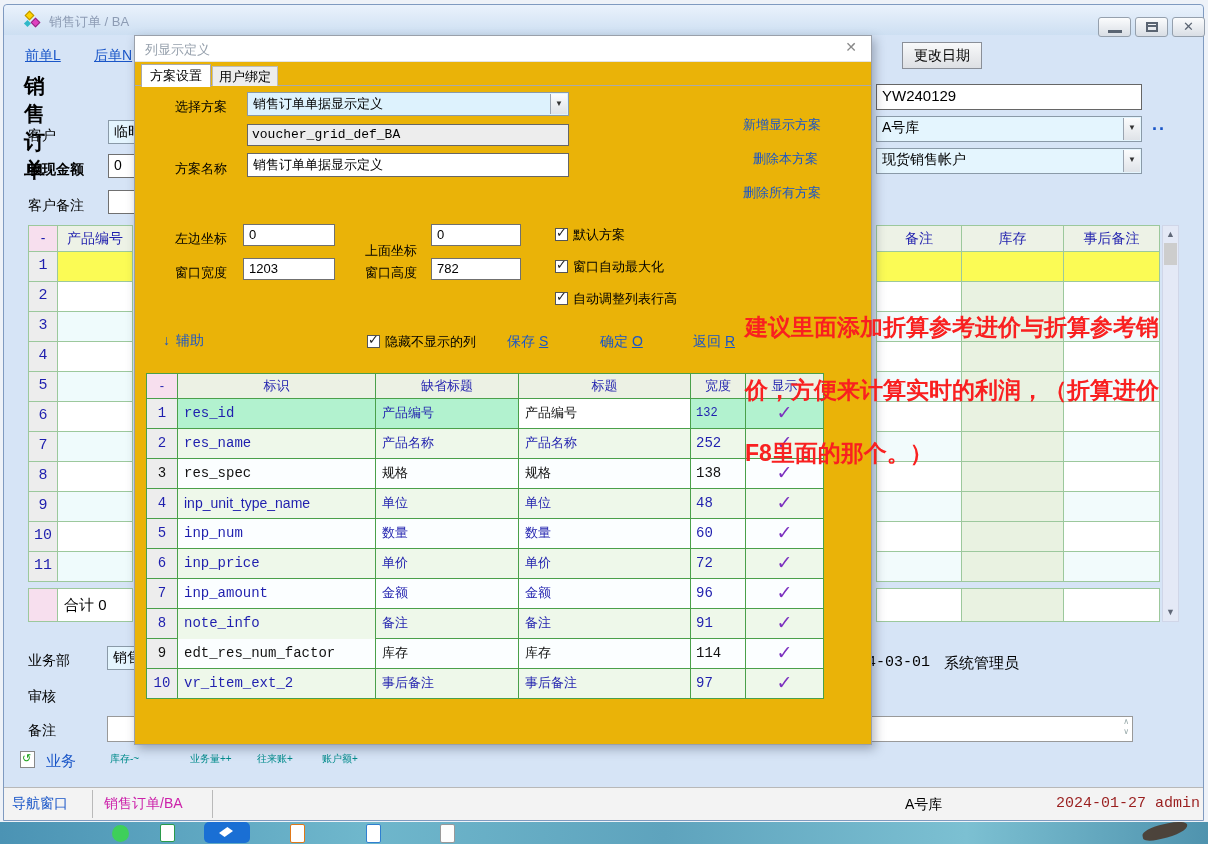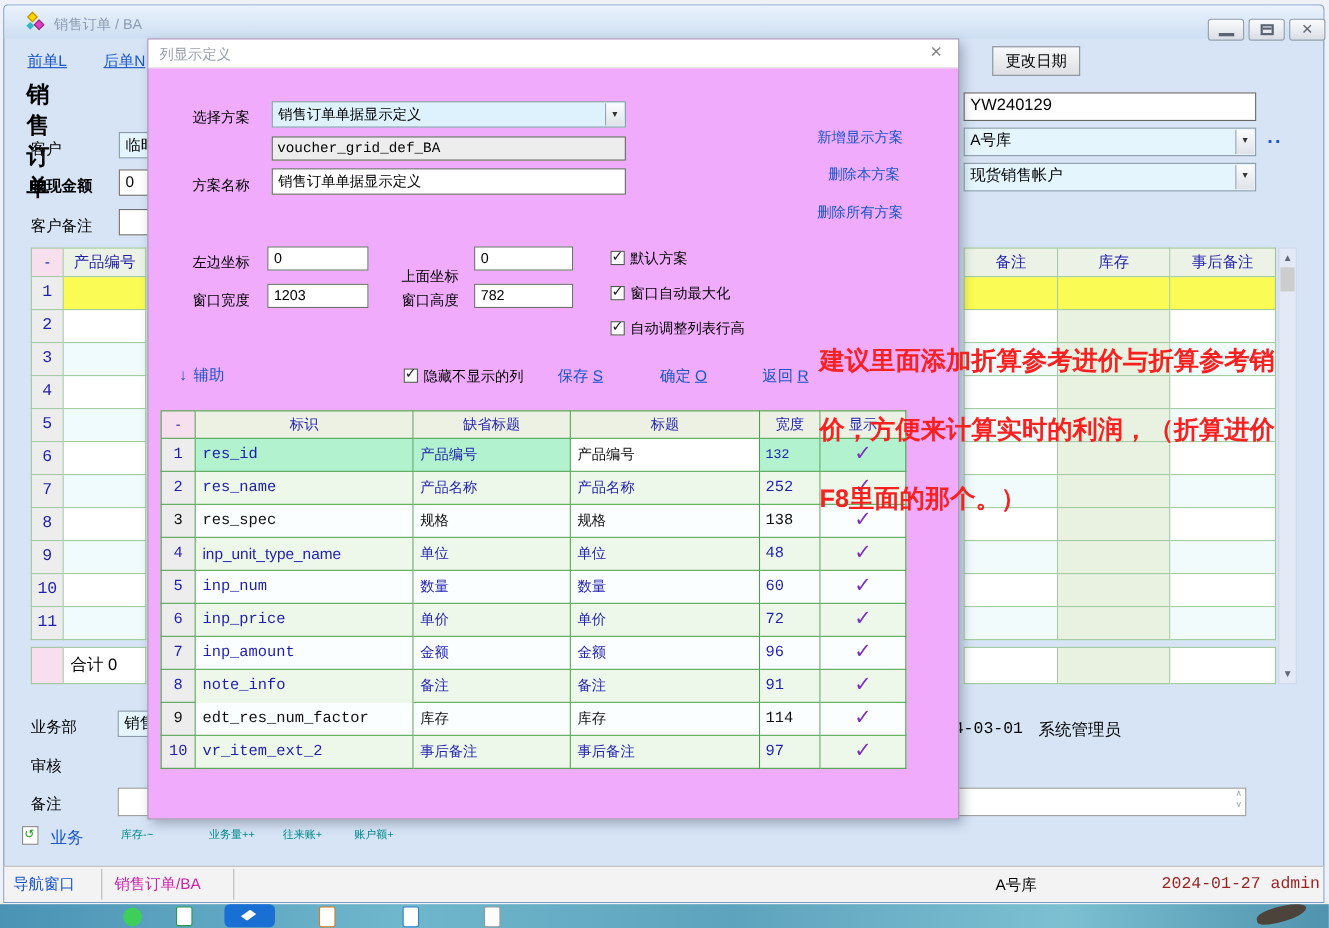--- a/index.html
+++ b/index.html
@@ -17,21 +17,21 @@
   .bluelink { color:#1a56c8; font-size:14px; white-space:nowrap; cursor:pointer; }
   .teallink { color:#008b8b; font-size:10px; white-space:nowrap; cursor:pointer; }
   .u { text-decoration:underline; }
   .cb { display:inline-block; width:13px; height:13px; border:1px solid #555; background:#fff;
     vertical-align:-2px; position:relative; margin-right:5px; }
   .cb .tick { position:absolute; left:0px; top:-4px; font-size:13px; font-weight:bold; color:#222; }
   .winbtn { position:absolute; top:12px; width:33px; height:20px;
     background:linear-gradient(#fbfcfd,#d9dee5); border:1px solid #95a0ad; border-radius:3px;
     text-align:center; color:#555; font-size:11px; line-height:18px; }
   #dialog { position:absolute; left:134px; top:35px; width:738px; height:710px;
-    background:#f0abfc; border:1px solid #9aa0aa; box-shadow:3px 4px 10px rgba(40,50,70,.35); z-index:10;padding-left:35px; }
+    background:#eab308; border:1px solid #9aa0aa; box-shadow:3px 4px 10px rgba(40,50,70,.35); z-index:10;padding-left:35px; }
   .dlg-link { color:#1a56c8; font-size:13px; white-space:nowrap; cursor:pointer; }
   #annotation { position:absolute; left:745px; top:280px; width:465px; z-index:30;
     font-size:23px; font-weight:bold; line-height:31.5px; letter-spacing:0px; white-space:pre-line; }
   .sbsep { position:absolute; top:790px; width:1px; height:28px; background:#b9b9b9; z-index:6; }
 </style>
 </head>
 <body>
 
 <div class="abs" id="taskbar" style="left:0;top:822px;width:1208px;height:22px;z-index:0;
             background:linear-gradient(90deg,#4b93b4,#6fb7cc 30%,#5ea3bd 55%,#7cc0d2 80%,#4f93ae);">
@@ -205,20 +205,26 @@
 <div class="sbsep" style="left:212px;"></div>
 <span class="abs" style="left:905px;top:796px;z-index:6;font-size:14px;">A号库</span>
 <span class="abs" style="left:1056px;top:795px;z-index:6;font-size:15px;color:#9a1f1f;font-family:'Liberation Mono','DejaVu Sans Mono',monospace;">2024-01-27 admin</span>
 
 <div id="dialog">
   <div class="abs" style="left:0;top:0;width:100%;height:26px;background:#fff;border-bottom:1px solid #e4e4e4;">
     <span class="abs" style="left:10px;top:5px;font-size:13px;color:#96a0ac;">列显示定义</span>
     <span class="abs" style="right:14px;top:3px;font-size:14px;color:#888;">✕</span>
   </div>
 
+  <div class="abs" style="left:0;top:26px;width:100%;height:24px;border-bottom:1px solid #aaa;">
+    <div class="abs" style="left:6px;top:2px;width:70px;height:23px;background:#fff;border:1px solid #aaa;border-bottom:none;
+                text-align:center;font-size:13px;line-height:22px;z-index:2;">方案设置</div>
+    <div class="abs" style="left:77px;top:4px;width:66px;height:20px;background:#ededed;border:1px solid #bbb;border-bottom:none;
+                text-align:center;font-size:13px;line-height:19px;">用户绑定</div>
+  </div>
 
   <span class="abs lbl" style="left:40px;top:62px;font-size:13px;">选择方案</span>
   <div class="abs combo" style="left:112px;top:56px;width:322px;height:24px;background:#ddf2fd;font-size:13px;">
     <span>销售订单单据显示定义</span>
     <span class="ddbtn" style="line-height:19px;">▼</span>
   </div>
   <div class="abs" style="left:112px;top:88px;width:322px;height:22px;background:#ededed;border:1px solid #666;
               font-family:'Liberation Mono','DejaVu Sans Mono',monospace;font-size:13px;padding:2px 4px;">voucher_grid_def_BA</div>
   <span class="abs lbl" style="left:40px;top:124px;font-size:13px;">方案名称</span>
   <div class="abs input" style="left:112px;top:117px;width:322px;height:24px;font-size:13px;border-color:#666;">销售订单单据显示定义</div>

